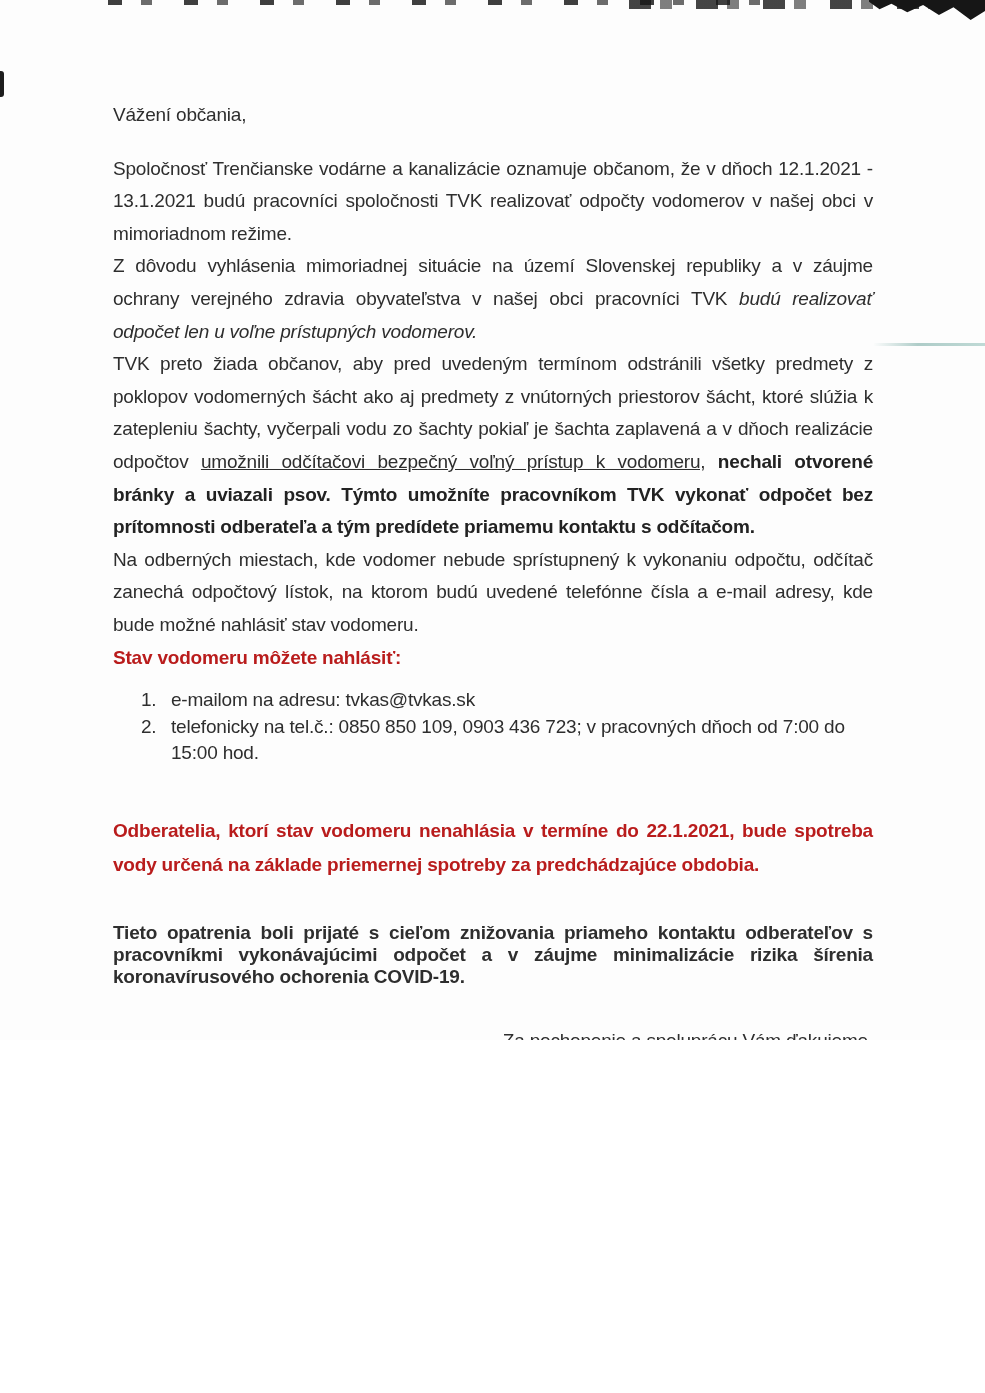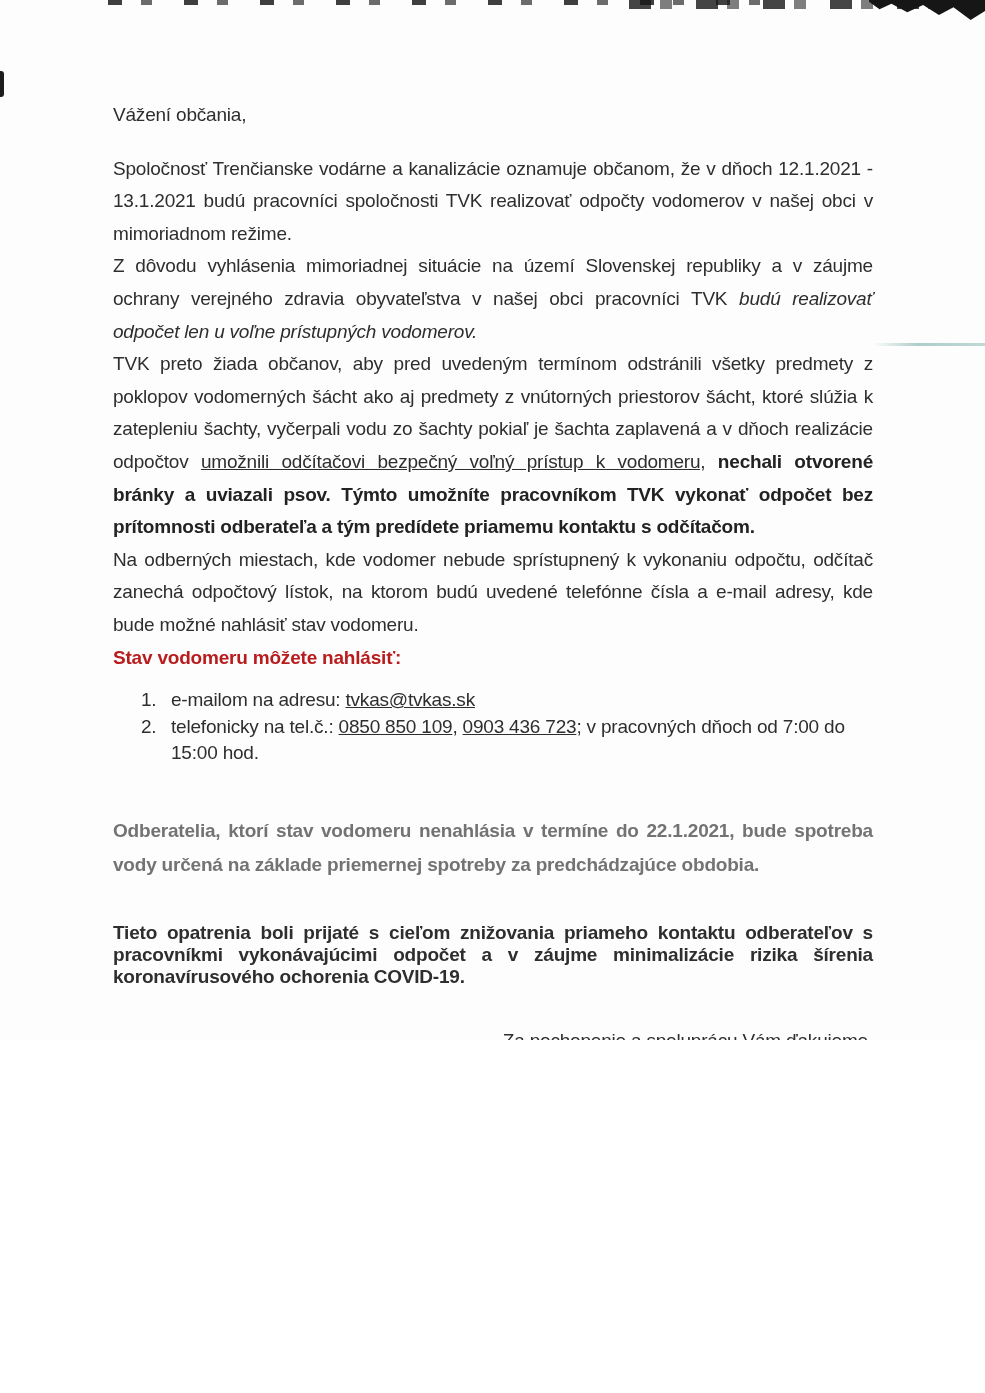--- a/index.html
+++ b/index.html
@@ -73,23 +73,23 @@
   .para { margin:0; }
   .it { font-style:italic; }
   .iu { text-decoration:underline; }
   .b  { font-weight:700; color:#222222; }
   .heading { margin:0; font-weight:700; color:#b91c1c; text-align:left; }
 
   .list { margin:13px 0 0 0; padding-left:28px; line-height:26.5px; text-align:left; }
   .list-row { display:flex; }
   .list-num { flex:0 0 30px; }
   .list-text { flex:1; }
-  .u { text-decoration:underline; }
+  .u { }
 
-  .p-deadline { margin:47px 0 0 0; font-weight:700; color:#737373; line-height:34px; }
+  .p-deadline { margin:47px 0 0 0; font-weight:700; color:#b91c1c; line-height:34px; }
   .p-measures { margin:40px 0 4px 0; line-height:22px;font-weight:bold; }
   .closing    { margin:37px 0 0 0; text-align:right; }
   .signature  { margin:35px 16px 0 0; text-align:right; }
 </style>
 </head>
 <body>
 
 <div class="page">
 
   <div class="artifact top-dashes"></div>

